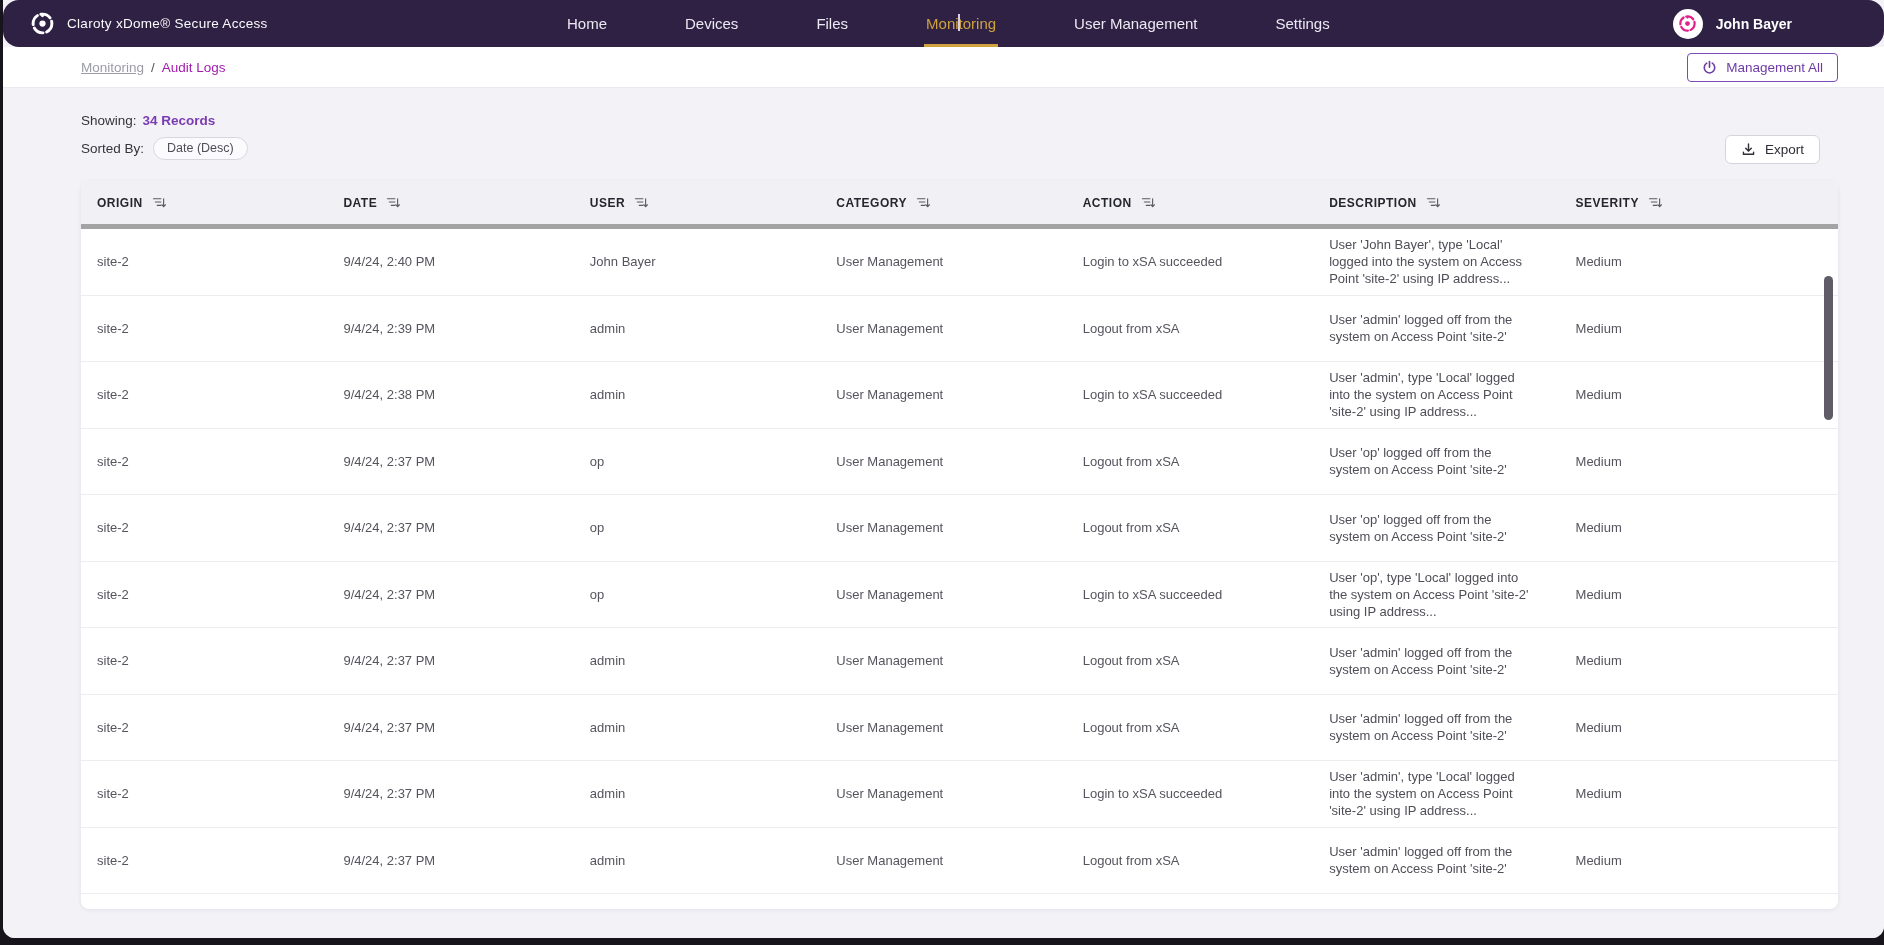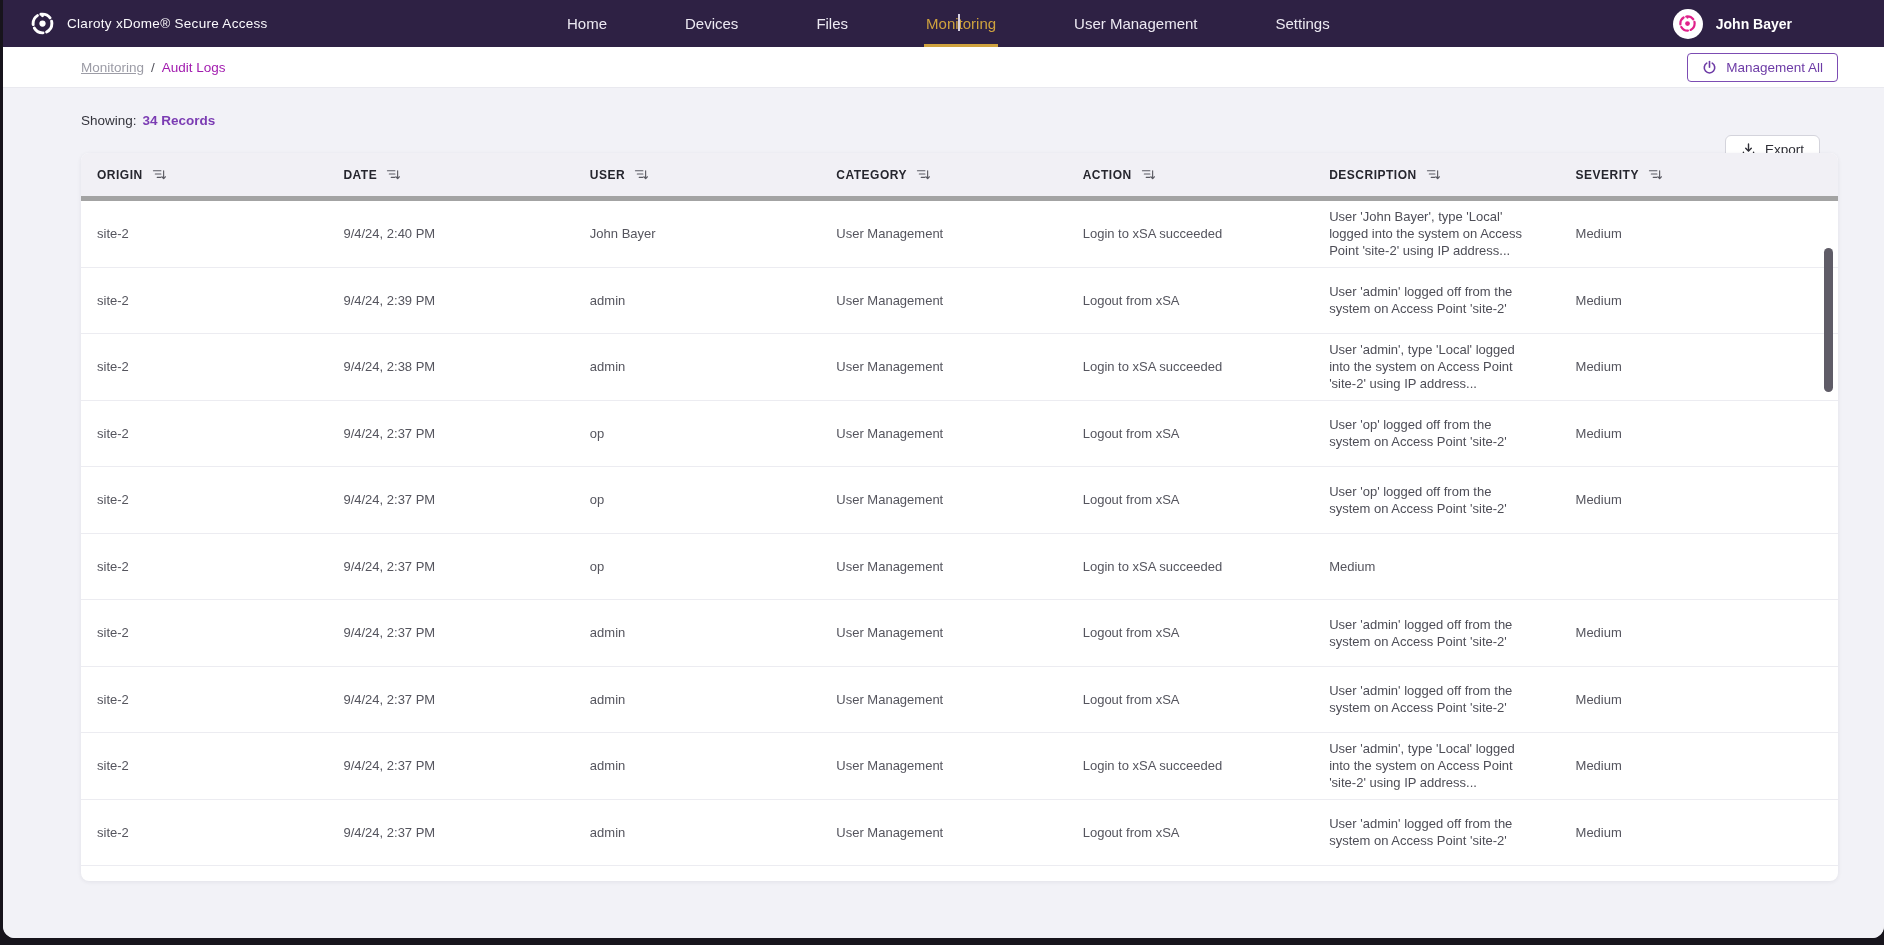--- a/index.html
+++ b/index.html
@@ -4,21 +4,21 @@
 <style>
   * { margin:0; padding:0; box-sizing:border-box; }
   html,body { width:1884px; height:945px; background:#17141c; font-family:"Liberation Sans","DejaVu Sans",sans-serif; overflow:hidden; }
 
   .window { position:absolute; left:3px; top:0; right:0; height:938px;
             border-radius:0 0 12px 12px; overflow:hidden; background:#f2f2f7;
             display:flex; flex-direction:column; }
 
   
   .navbar { height:47px; flex:0 0 47px; background:#2e2144; position:relative;
-            display:flex; align-items:center; color:#f3f1f7; }
+            display:flex; align-items:center; color:#f3f1f7;border-radius:16px; }
   .nav-left { display:flex; align-items:center; gap:12px; padding-left:26px; }
   .logo-badge { width:26px; height:26px; display:flex; align-items:center; justify-content:center; }
   .app-title { font-size:13.5px; letter-spacing:.3px; color:#fbfafd; }
   .nav-center { position:absolute; left:562px; top:0; bottom:0; display:flex; align-items:stretch; gap:74px; }
   .nav-item { position:relative; display:flex; align-items:center; font-size:15px; color:#ece9f2;
               cursor:pointer; padding:0 2px; }
   .nav-item.active { color:#cfa23e; }
   .nav-item.active::after { content:""; position:absolute; left:0; right:0; bottom:0; height:3px; background:#cfa23e; }
   .nav-caret { position:absolute; left:46%; top:14px; width:1.5px; height:17px; background:#d6d0e2; }
   .nav-right { position:absolute; right:92px; top:0; bottom:0; display:flex; align-items:center; gap:13px; cursor:pointer; }
@@ -32,21 +32,21 @@
   .breadcrumb { font-size:13.5px; color:#3c3c45; display:flex; align-items:center; gap:7px; }
   .crumb-link { color:#9c9ca6; text-decoration:underline; cursor:pointer; }
   .crumb-sep { color:#55555e; }
   .crumb-current { color:#a21caf; }
   .btn-disconnect { display:flex; align-items:center; gap:9px; height:29px; padding:0 14px;
                     background:#ffffff; border:1px solid #7c4cb3; border-radius:4px;
                     color:#6d3ba6; font-size:13.5px; font-family:inherit; cursor:pointer; }
 
   
   .main { flex:1; position:relative; padding:25px 46px 0 78px; background:#f2f2f7; }
-  .showing-line { font-size:13.5px; color:#34343c; margin-bottom:25px; }
+  .showing-line { font-size:13.5px; color:#34343c; margin-bottom:9px; }
   .showing-count { color:#7b3cb3; font-weight:700; margin-left:6px; }
   .sorted-line { font-size:13.5px; color:#34343c; display:flex; align-items:center; gap:9px; margin-bottom:21px; }
   .chip { display:inline-flex; align-items:center; padding:3px 13px 4px; border:1px solid #d7d7de;
           border-radius:999px; background:#fbfbfd; color:#4e4e57; font-size:12.5px; cursor:pointer; }
   .btn-export { position:absolute; top:47px; right:64px; height:29px; padding:0 15px;
                 display:flex; align-items:center; gap:9px; background:#ffffff;
                 border:1px solid #d4d4dc; border-radius:6px; font-size:13.5px; color:#2e2e36;
                 font-family:inherit; cursor:pointer;justify-content:flex-end; }
 
   
@@ -132,20 +132,24 @@
       <span>Management All</span>
     </button>
   </div>
 
   <main class="main">
 
     <div class="showing-line">
       <span>Showing:</span><span class="showing-count">34 Records</span>
     </div>
 
+    <div class="sorted-line">
+      <span>Sorted By:</span>
+      <span class="chip">Date (Desc)</span>
+    </div>
 
     <button class="btn-export">
       <span style="display:flex;">
         <svg width="15" height="15" viewBox="0 0 16 16">
           <g fill="none" stroke="#2e2e36" stroke-width="1.5" stroke-linecap="round" stroke-linejoin="round">
             <path d="M8 2v7.2"></path>
               <path d="M5 6.6 8 9.6l3-3"></path>
               <path d="M2.6 10.8v2.2h10.8v-2.2"></path>
           </g>
         </svg>
@@ -309,20 +313,23 @@
               <div class="desc-inner">User 'op' logged off from the system on Access Point 'site-2'</div>
             </div>
             <div class="cell">Medium</div>
           </div>
           <div class="t-row">
             <div class="cell">site-2</div>
             <div class="cell">9/4/24, 2:37 PM</div>
             <div class="cell">op</div>
             <div class="cell">User Management</div>
             <div class="cell">Login to xSA succeeded</div>
+            <div class="cell desc">
+              <div class="desc-inner">User 'op', type 'Local' logged into the system on Access Point 'site-2' using IP address...</div>
+            </div>
             <div class="cell">Medium</div>
           </div>
           <div class="t-row">
             <div class="cell">site-2</div>
             <div class="cell">9/4/24, 2:37 PM</div>
             <div class="cell">admin</div>
             <div class="cell">User Management</div>
             <div class="cell">Logout from xSA</div>
             <div class="cell desc">
               <div class="desc-inner">User 'admin' logged off from the system on Access Point 'site-2'</div>

